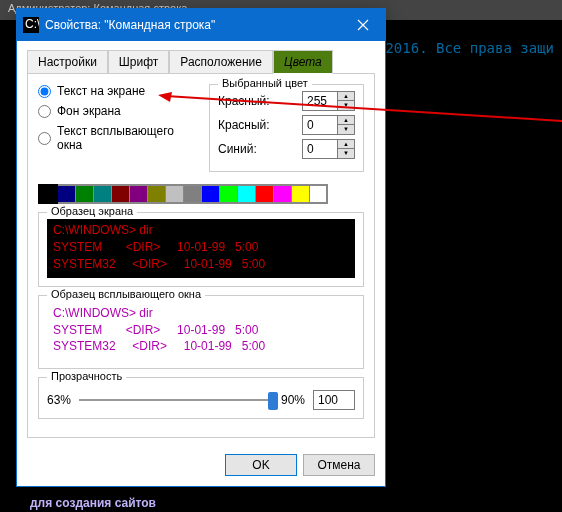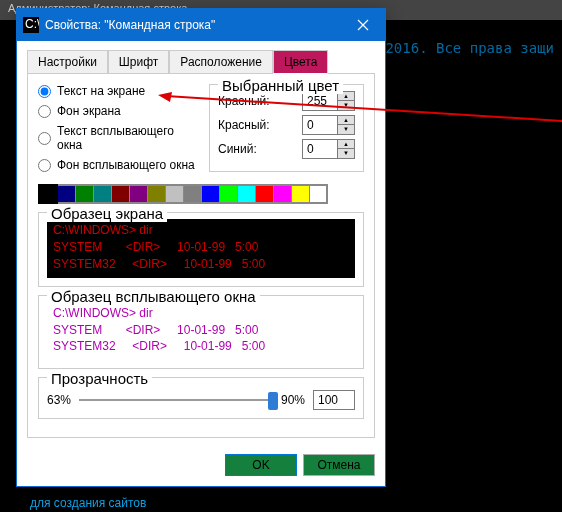--- a/index.html
+++ b/index.html
@@ -1,58 +1,58 @@
 <!DOCTYPE html>
 <html><head>
 <meta charset="utf-8">
 <style>
 * { box-sizing: border-box; margin: 0; padding: 0; font-family: "Segoe UI", Tahoma, sans-serif; font-size: 12px; }
 body { width: 562px; height: 512px; background: #000; position: relative; overflow: hidden; }
 .console-bg { position: absolute; top: 0; left: 0; right: 0; bottom: 0; background: #000; }
 .console-title { position: absolute; top: 0; left: 0; right: 0; height: 20px; background: #444; color: #ccc; padding: 2px 8px; font-size: 11px; overflow: hidden; white-space: nowrap; }
 .console-text { position: absolute; top: 40px; right: 8px; color: #0369a1; font-family: Consolas, monospace; font-size: 14px; white-space: nowrap; }
-.console-bottom { position: absolute; bottom: 2px; left: 30px; color: #0ea5e9; font-size: 12px; }
+.console-bottom { position: absolute; bottom: 2px; left: 30px; color: #c4b5fd; font-size: 12px; font-weight: bold; }
 .dialog { position: absolute; top: 8px; left: 16px; width: 370px; background: #fff; border: 1px solid #0a6cce; box-shadow: 0 4px 16px rgba(0,0,0,0.3); }
 .titlebar { display: flex; align-items: center; background: #0a6cce; color: #fff; height: 32px; }
 .titlebar-icon { width: 16px; height: 16px; margin: 0 6px; display: inline-block; }
 .titlebar-icon svg { width: 16px; height: 16px; }
 .titlebar-text { flex: 1; font-size: 12px; }
 .close-btn { width: 44px; height: 32px; display: flex; align-items: center; justify-content: center; color: #fff; cursor: pointer; }
 .tabs { display: flex; padding: 8px 10px 0 10px; border-bottom: none; }
 .tab { padding: 4px 10px; border: 1px solid #ccc; border-bottom: none; background: #f0f0f0; margin-right: 0; position: relative; top: 1px; cursor: pointer; }
-.tab.active { background: #be185d; border-bottom: 1px solid #fff; z-index: 2; }
+.tab.active { background: #4d7c0f; border-bottom: 1px solid #fff; z-index: 2; font-style: italic; }
 .tab-content { border: 1px solid #ccc; margin: 0 10px 10px 10px; padding: 10px; background: #fff; position: relative; }
 .top-row { display: flex; gap: 12px; }
 .radios { flex: 1; }
 .radio-opt { display: flex; align-items: center; margin-bottom: 6px; cursor: pointer; }
 .radio-opt input { margin-right: 6px; }
 .rgb-group { width: 155px; }
 .fieldset { border: 1px solid #ccc; padding: 6px 8px 8px 8px; margin-bottom: 8px; position: relative; }
-.fieldset-title { position: absolute; top: -8px; left: 8px; background: #fff; padding: 0 4px; font-size: 15px; }
+.fieldset-title { position: absolute; top: -8px; left: 8px; background: #fff; padding: 0 4px; font-size: 11px; }
 .rgb-row { display: flex; align-items: center; justify-content: space-between; margin-bottom: 4px; }
 .rgb-row label { font-size: 12px; }
 .spin { display: flex; align-items: center; }
 .spin input { width: 36px; height: 20px; text-align: left; padding: 0 4px; border: 1px solid #7a7a7a; }
 .spin-btns { display: flex; flex-direction: column; border: 1px solid #7a7a7a; border-left: none; }
 .spin-btn { width: 16px; height: 9px; background: #e1e1e1; font-size: 6px; line-height: 8px; text-align: center; cursor: pointer; border-bottom: 1px solid #7a7a7a; }
 .spin-btn:last-child { border-bottom: none; }
 .palette { display: flex; border: 1px solid #888; margin: 4px 0 8px 0; width: fit-content; }
 .swatch { width: 18px; height: 18px; border: 1px solid #888; cursor: pointer; border-right: none; }
 .swatch:last-child { border-right: 1px solid #888; }
 .swatch.selected { outline: 2px solid #000; outline-offset: -1px; z-index: 1; position: relative; }
 .sample { font-family: Consolas, "Courier New", monospace; font-size: 13px; line-height: 1.3; padding: 4px 6px; white-space: pre; overflow: hidden; }
 .sample-screen { background: #000; color: #c00; }
 .sample-popup { background: #fff; color: #b000b0; }
 .trans-row { display: flex; align-items: center; gap: 8px; margin-top: 6px; }
 .slider { flex: 1; position: relative; height: 20px; }
 .slider-track { position: absolute; top: 9px; left: 0; right: 0; height: 2px; background: #999; }
 .slider-thumb { position: absolute; top: 2px; width: 10px; height: 18px; background: #2e7cd6; border-radius: 2px; }
 .trans-input { width: 42px; height: 20px; border: 1px solid #7a7a7a; text-align: left; padding: 0 4px; }
 .buttons { display: flex; justify-content: flex-end; gap: 6px; padding: 6px 10px 10px 10px; }
-.btn { min-width: 72px; height: 22px; border: 1px solid #adadad; background: #15803d; cursor: pointer; font-size: 12px; }
+.btn { min-width: 72px; height: 22px; border: 1px solid #adadad; background: #e5e5e5; cursor: pointer; font-size: 12px; }
 .btn.default { border: 1px solid #0078d7; }
 .arrow { position: absolute; top: 92px; left: 158px; width: 420px; height: 40px; pointer-events: none; z-index: 100; }
 </style>
 </head>
 <body>
 
 <div class="console-bg">
   <div class="console-title">Администратор: Командная строка</div>
   <div class="console-text">2016. Все права защи</div>
   <div class="console-bottom">для создания сайтов</div>
@@ -89,24 +89,20 @@
           <input type="radio" name="ct" checked="" style="">
           <span>Текст на экране</span>
         </label>
         <label class="radio-opt">
           <input type="radio" name="ct" style="">
           <span>Фон экрана</span>
         </label>
         <label class="radio-opt">
           <input type="radio" name="ct" style="">
           <span>Текст всплывающего окна</span>
-        </label>
-        <label class="radio-opt">
-          <input type="radio" name="ct" style="">
-          <span>Фон всплывающего окна</span>
         </label>
       </div>
 
       <div class="rgb-group">
         <div class="fieldset">
           <div class="fieldset-title">Выбранный цвет</div>
           <div class="rgb-row">
             <label>Красный:</label>
             <div class="spin">
               <input value="255" style="">

